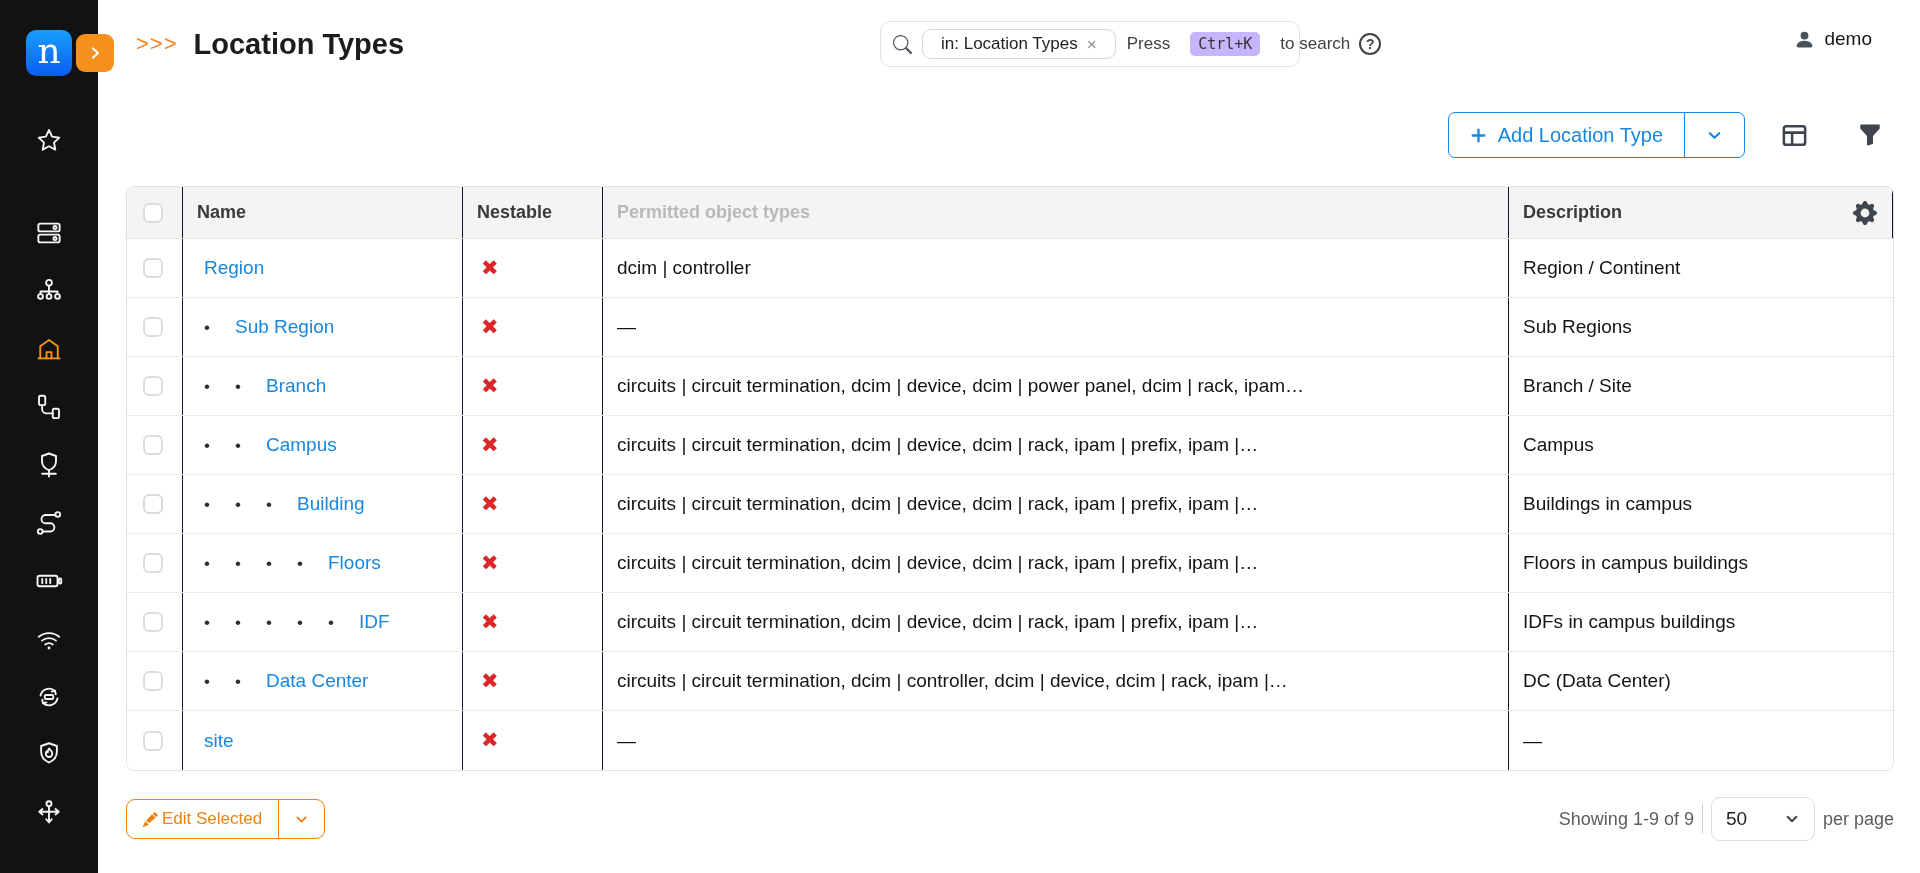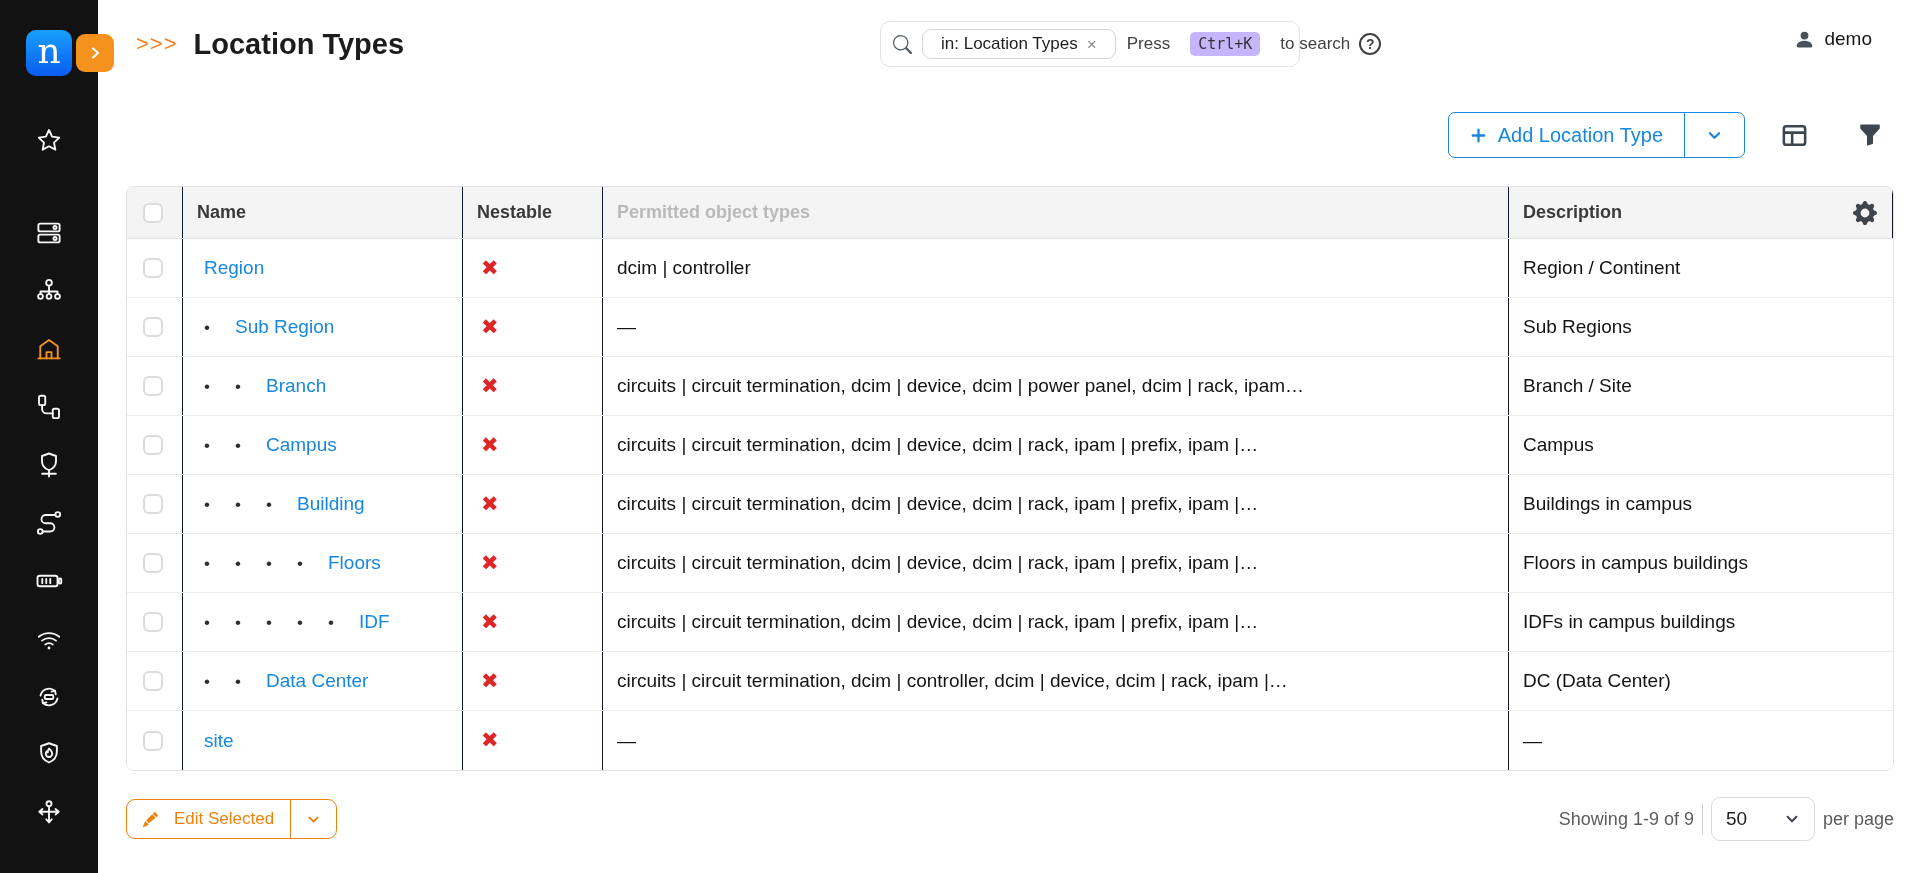--- a/index.html
+++ b/index.html
@@ -90,21 +90,21 @@
   .bullets { display:inline; }
   .bullet { display:inline-block; width:31px; color:#2e2e2e; font-size:17px; }
   .link { color:#1787e0; text-decoration:none; font-size:19px; cursor:pointer; }
   .nest-cell { padding-left:18px; }
   .x-mark { color:#dd2626; font-size:21px; font-weight:700; font-family:"DejaVu Sans", sans-serif; line-height:1; }
   .perm-cell, .desc-cell { padding-left:14px; font-size:19px; color:#141414; overflow:hidden; white-space:nowrap; }
 
   
   .footer { margin-top:26px; display:flex; justify-content:space-between; align-items:center; }
   .edit-btn { display:flex; height:40px; border:1.5px solid #ef820d; border-radius:9px; background:#fff; overflow:hidden; cursor:pointer; }
-  .edit-main { display:flex; align-items:center; gap:16px; padding:0 16px; color:#ef820d; font-size:17px;justify-content:center; }
+  .edit-main { display:flex; align-items:center; gap:4px; padding:0 16px; color:#ef820d; font-size:17px;justify-content:center; }
   .edit-caret { width:46px; display:flex; align-items:center; justify-content:center; border-left:1.5px solid #ef820d; color:#ef820d; }
   .pager { display:flex; align-items:center; gap:8px; }
   .showing { color:#5c5c5c; font-size:18px; }
   .vdivider { width:1px; height:30px; background:#cfcfcf; }
   .page-size {
     width:104px; height:44px; border:1px solid #dcdcdc; border-radius:9px; background:#fff;
     display:flex; align-items:center; justify-content:space-between; padding:0 14px;
     font-size:19px; color:#222; cursor:pointer;
   }
   .page-size .caret { color:#3e454d; display:flex; }

